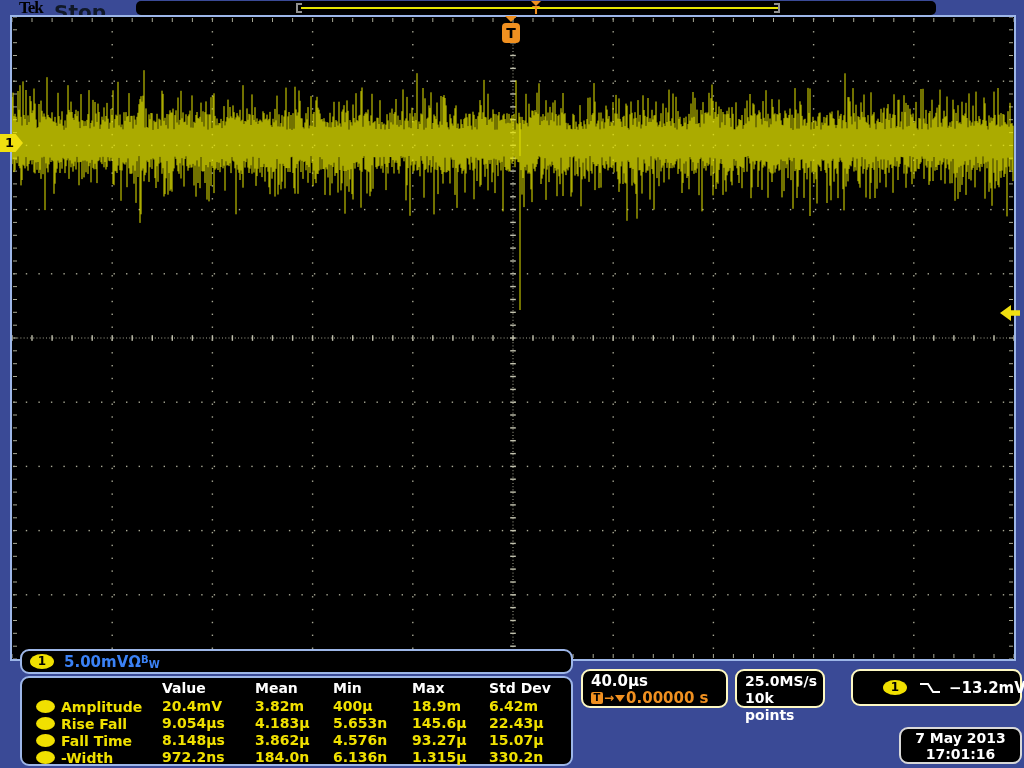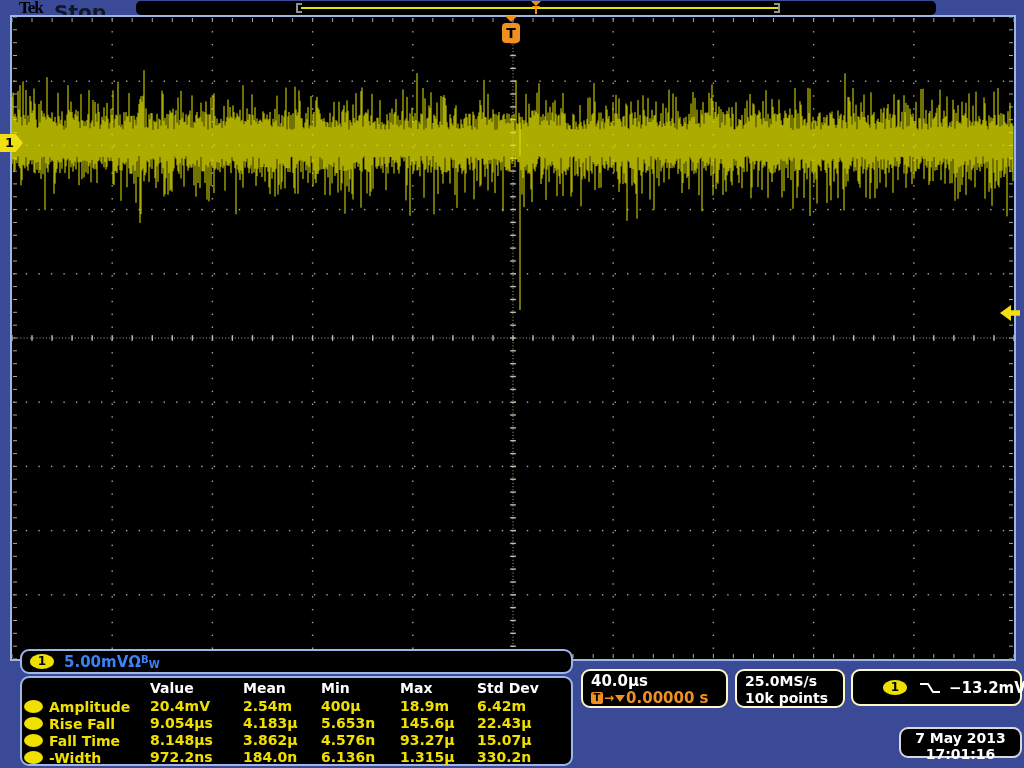--- a/index.html
+++ b/index.html
@@ -48,45 +48,45 @@
   .blue-border  { border:2px solid #9db6e8; }
   .white-border { border:2px solid #fef9c3; }
 
   #channel-box { left:20px; top:649px; width:553px; height:25px; display:flex; align-items:center; }
   .badge { background:#f0e000; color:#000; font-weight:bold; text-align:center; border-radius:50%; flex:none; }
   #channel-box .badge { width:24px; height:15px; font-size:12px; line-height:15px; margin:0 10px 0 8px; }
   #channel-scale { color:#3b82f6; font-weight:bold; font-size:15px; }
   .bw-b { font-size:10px; vertical-align:4px; }
   .bw-w { font-size:10px; vertical-align:-1px; }
 
-  #meas-box { left:20px; top:676px; width:553px; height:90px; padding:2px 0 0 0; }
+  #meas-box { left:20px; top:676px; width:553px; height:90px; padding:2px 0 0 12px; }
   .meas-grid { display:grid; grid-template-columns:128px 93px 78px 79px 77px auto; }
   .meas-head div { color:#fff; font-weight:bold; font-size:14px; height:18px; }
   .meas-row { height:17px; }
   .meas-row div { color:#f0e000; font-weight:bold; font-size:14px; white-space:nowrap; }
   .meas-label { display:flex; align-items:center; }
   .meas-label .badge { width:19px; height:13px; font-size:10px; line-height:13px; margin:0 6px 0 2px; }
 
   #timebase-box { left:581px; top:669px; width:147px; height:39px; padding:2px 0 0 8px; }
   #tb-scale { color:#fff; font-weight:bold; font-size:15px; line-height:17px; }
   #tb-line2 { display:flex; align-items:center; height:16px; }
   #tb-tbox { width:12px; height:12px; background:#f09020; color:#000; font-weight:bold; font-size:10px; line-height:12px; text-align:center; border-radius:2px; }
   #tb-arrow { color:#f09020; font-weight:bold; font-size:12px; line-height:12px; margin:0 1px; }
   #tb-downtri { width:0; height:0; border-left:5px solid transparent; border-right:5px solid transparent; border-top:7px solid #f09020; margin-right:1px; }
   #tb-pos { color:#f09020; font-weight:bold; font-size:15px; }
 
-  #sample-box { left:735px; top:669px; width:110px; height:39px; padding:2px 0 0 8px; }
+  #sample-box { left:735px; top:669px; width:90px; height:39px; padding:2px 0 0 8px; }
   #sample-box div { color:#fff; font-weight:bold; font-size:14px; line-height:17px; }
 
   #trigger-box { left:851px; top:669px; width:171px; height:37px; display:flex; align-items:center; padding-left:30px; }
   #trigger-box .badge { width:24px; height:15px; font-size:12px; line-height:15px; margin-right:12px; }
   #trig-slope-icon { flex:none; margin-right:8px; }
   #trig-level-text { color:#fff; font-weight:bold; font-size:15px; }
 
-  #datetime-box { left:899px; top:727px; width:123px; height:31px; border:2px solid #d8d8d8; text-align:center; padding-top:1px; }
+  #datetime-box { left:899px; top:727px; width:123px; height:37px; border:2px solid #d8d8d8; text-align:center; padding-top:1px; }
   #datetime-box div { color:#fff; font-weight:bold; font-size:14px; line-height:16px; }
 </style>
 </head>
 <body>
 
 <div class="abs" id="top-bar">
   <div class="abs" id="tek-logo">Tek</div>
   <div class="abs" id="acq-status">Stop</div>
   <div class="abs" id="preview-bar">
     <div id="preview-wave-line"></div>
@@ -2990,21 +2990,21 @@
     <div>Max</div>
     <div>Std Dev</div>
   </div>
   <div id="meas-rows">
       <div class="meas-grid meas-row">
         <div class="meas-label">
           <div class="badge">1</div>
           <span>Amplitude</span>
         </div>
         <div>20.4mV</div>
-        <div>2.54m</div>
+        <div>3.82m</div>
         <div>400µ</div>
         <div>18.9m</div>
         <div>6.42m</div>
       </div>
       <div class="meas-grid meas-row">
         <div class="meas-label">
           <div class="badge">1</div>
           <span>Rise Fall</span>
         </div>
         <div>9.054µs</div>

